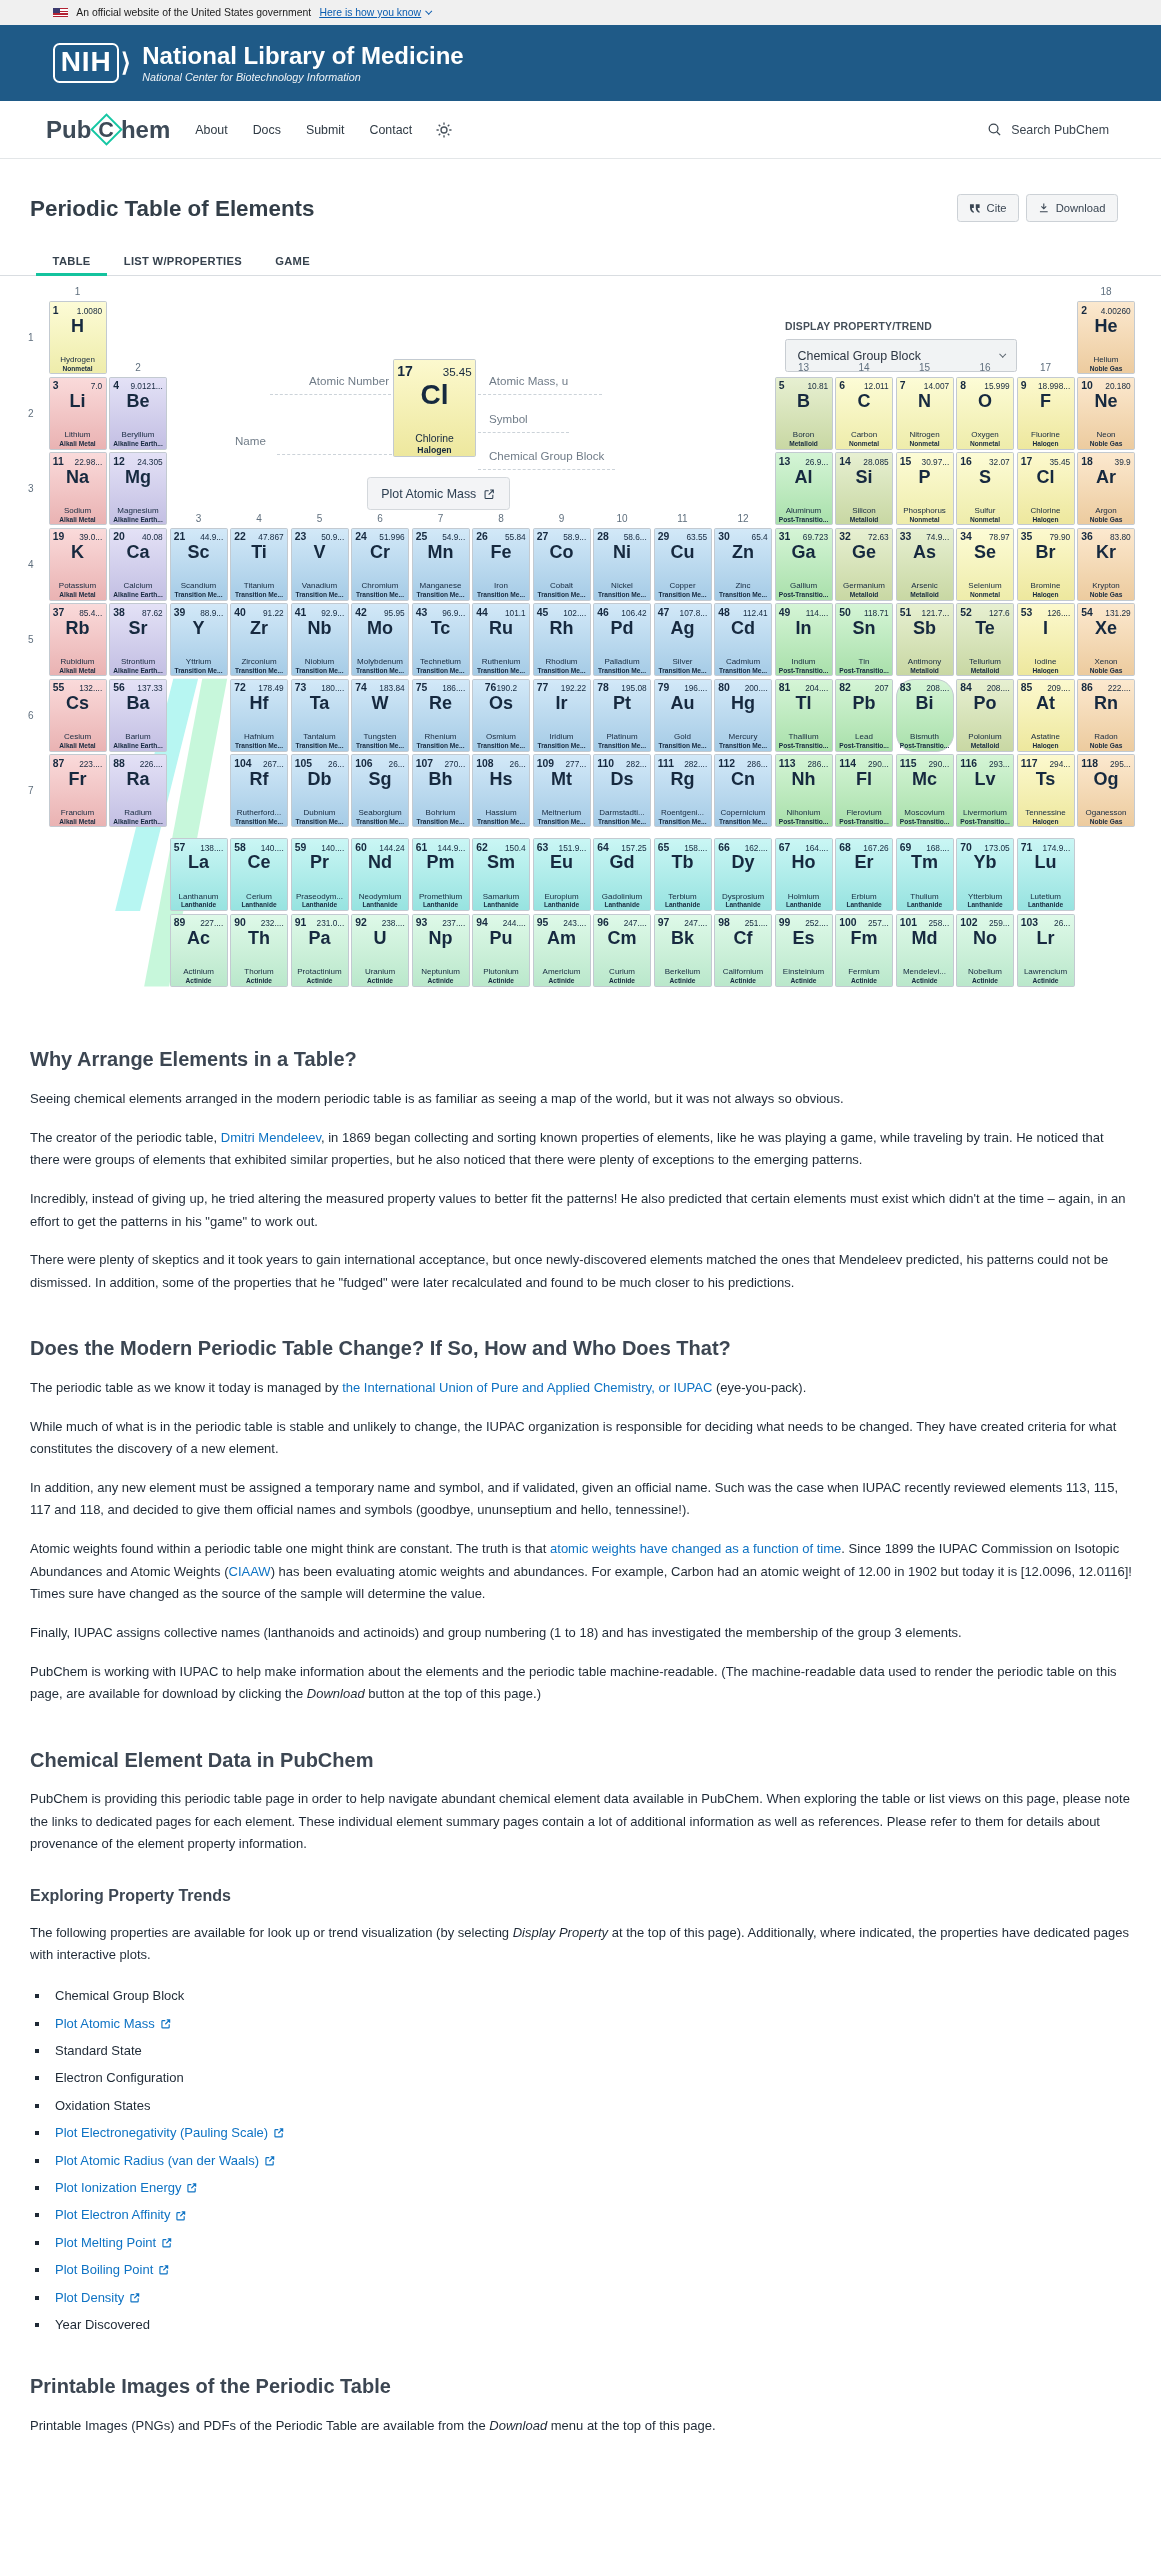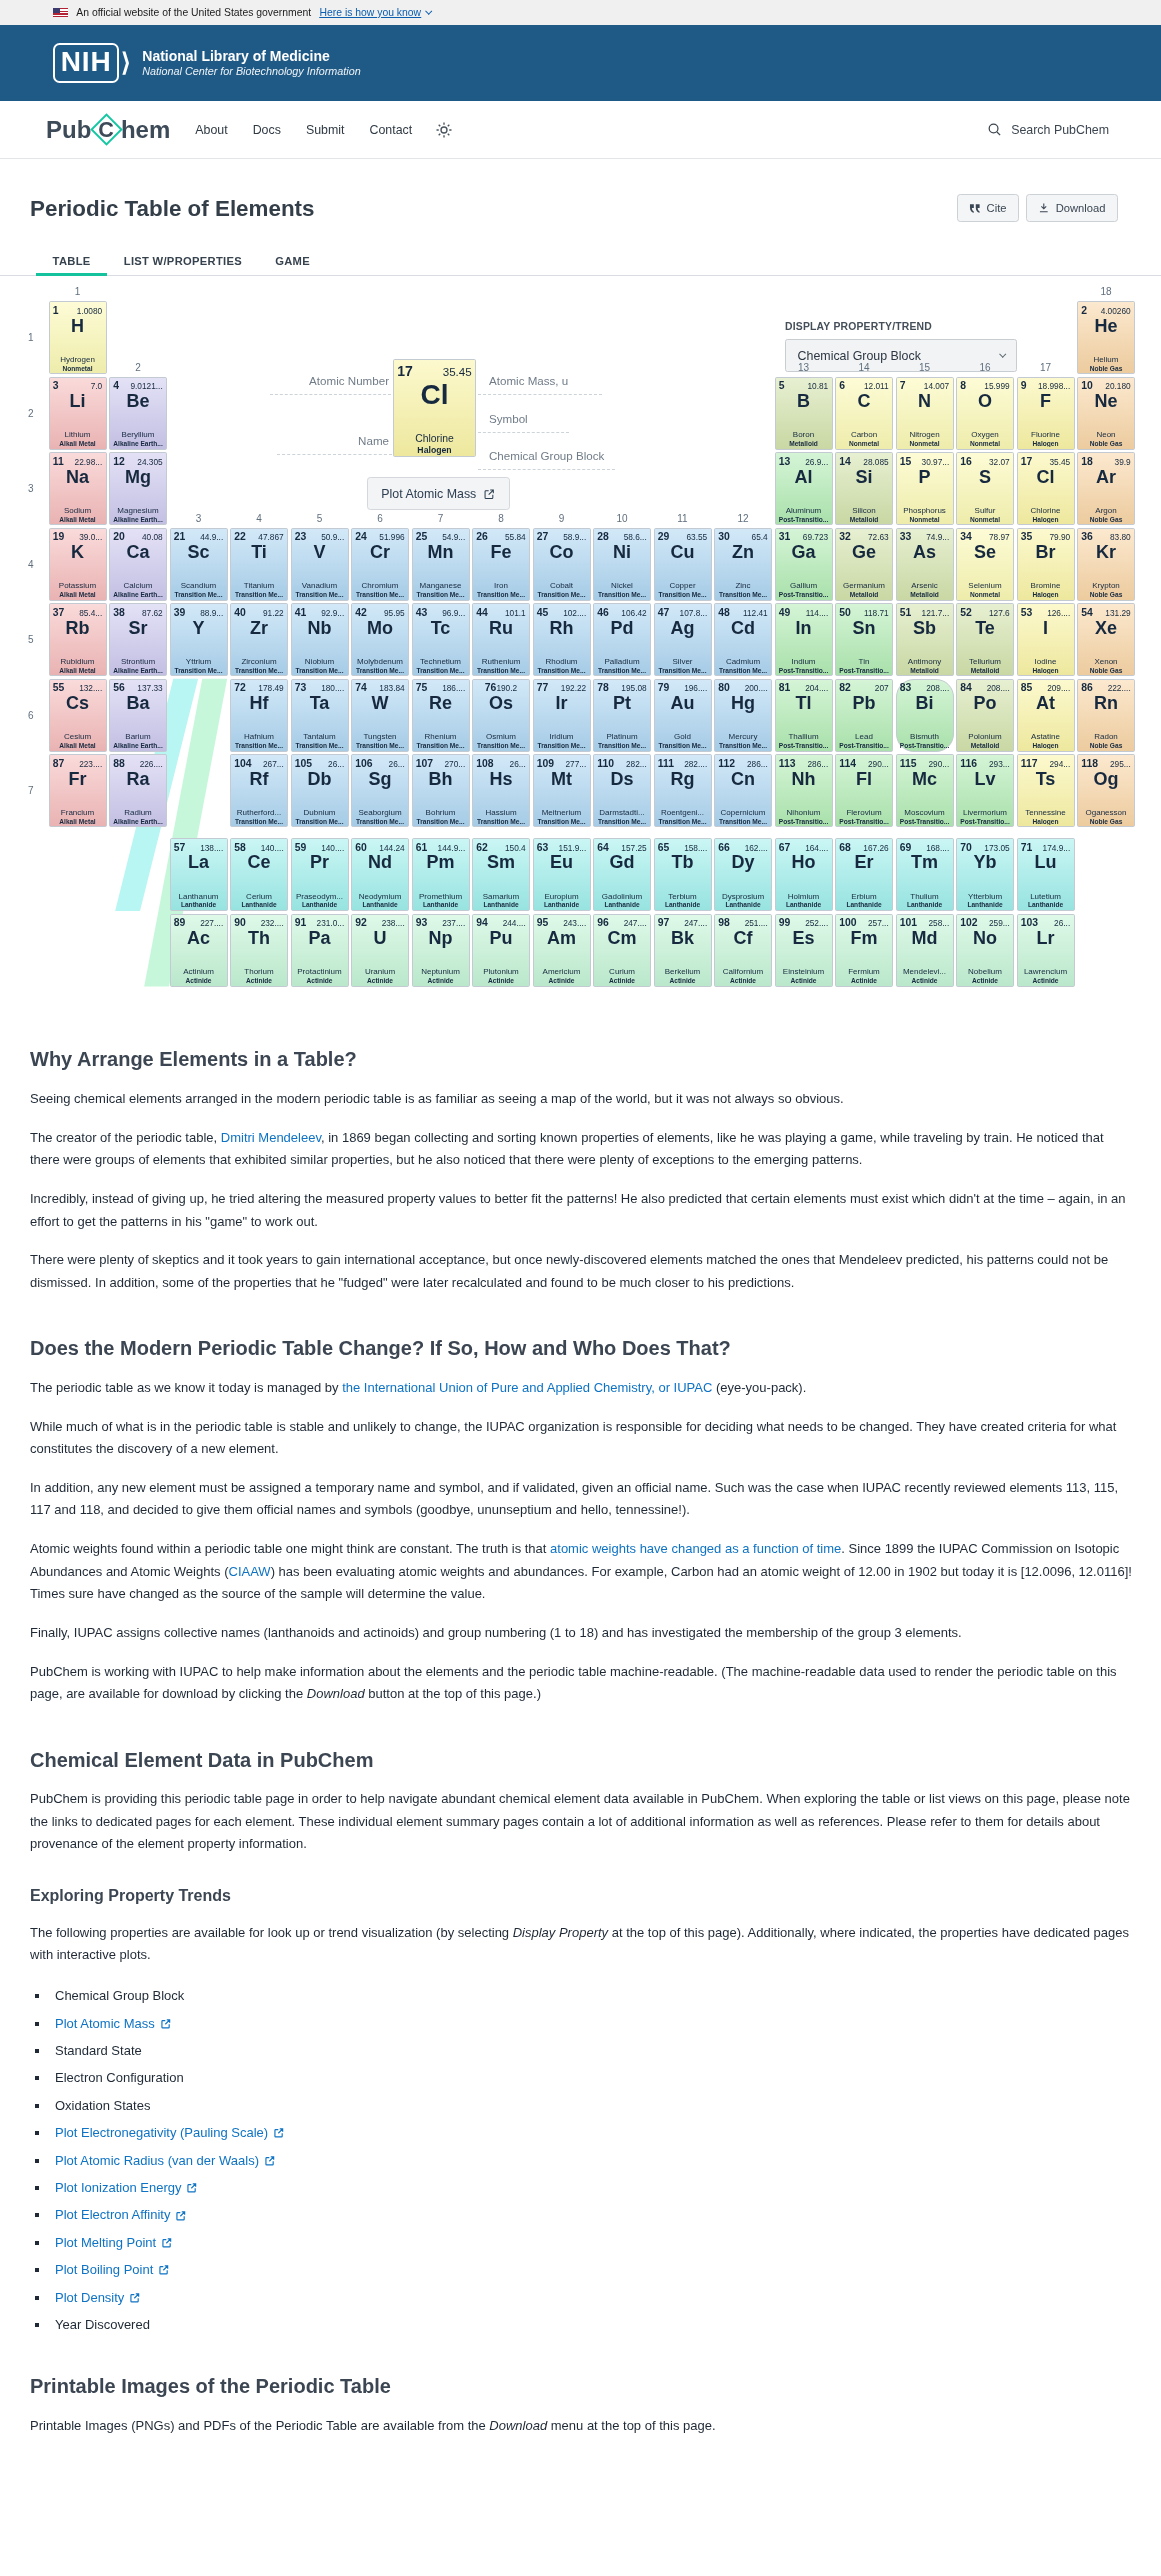--- a/index.html
+++ b/index.html
@@ -11,21 +11,21 @@
   .us-flag::before{content:"";position:absolute;left:0;top:0;width:6.6px;height:5px;background:#3c3b6e;}
   .banner-link{color:#0b5db0;text-decoration:underline;display:inline-flex;align-items:center;gap:4.1px;cursor:pointer;}
   .chev{width:5px;height:5px;border-right:1.2px solid #0b5db0;border-bottom:1.2px solid #0b5db0;transform:rotate(45deg) translateY(-1.7px);display:inline-block;}
 
   
   .nlm-header{height:76px;background:#1f5a87;display:flex;align-items:center;padding-left:53px;gap:11.6px;}
   .nih-lockup{display:flex;align-items:center;color:#fff;font-weight:bold;}
   .nih-txt{font-size:28px;letter-spacing:0.8px;border:2.5px solid #fff;border-radius:6.6px;padding:0.8px 5.8px 2.5px;}
   .nihchev{font-size:25px;margin-left:1.7px;font-weight:bold;}
   .nlm-titles{color:#fff;line-height:1.25;}
-  .nlm-title{font-size:14px;font-weight:bold;}
+  .nlm-title{font-size:24px;font-weight:bold;text-align:right;}
   .nlm-sub{font-size:10.8px;font-style:italic;opacity:.92;}
 
   
   .pc-nav{height:58px;display:flex;align-items:center;padding:0 53px 0 46px;border-bottom:0.8px solid #e3e6e8;}
   .brand{display:flex;align-items:center;font-size:24px;font-weight:bold;color:#3d4a57;cursor:pointer;}
   .c-diamond{width:28px;height:28px;display:inline-flex;align-items:center;justify-content:center;position:relative;margin:0 0.8px;}
   .c-diamond::before{content:"";position:absolute;inset:2.5px;border:2.1px solid #16c7a4;transform:rotate(45deg);}
   .c-diamond span{position:relative;font-size:21.6px;color:#3d4a57;}
   .nav-items{display:flex;gap:25px;margin-left:25px;}
   .nav-item{font-size:12.4px;color:#2f3a44;cursor:pointer;}
@@ -1247,21 +1247,21 @@
     </div>
 
   <div class="dash" style="left:242px;top:93px;width:121px"></div>
   <div class="dash" style="left:450px;top:93px;width:124px"></div>
   <div class="dash" style="left:450px;top:131px;width:91px"></div>
   <div class="dash" style="left:249px;top:153px;width:115px"></div>
   <div class="dash" style="left:450px;top:168px;width:137px"></div>
   <div class="legend-label" style="left:207px;top:73px;width:154px;text-align:right">Atomic Number</div>
   <div class="legend-label" style="left:461px;top:73px">Atomic Mass, u</div>
   <div class="legend-label" style="left:461px;top:111px">Symbol</div>
-  <div class="legend-label" style="left:207px;top:133px;width:154px;text-align:right">Name</div>
+  <div class="legend-label" style="left:207px;top:133px;width:154px;text-align:left">Name</div>
   <div class="legend-label" style="left:461px;top:148px">Chemical Group Block</div>
   <div class="cell sample-cell" style="background-color: rgb(250, 244, 166);">
       <div class="ctop">
         <span class="num">17</span>
         <span class="mass">35.45</span>
       </div>
       <div class="sym">Cl</div>
       <div class="ename">Chlorine</div>
       <div class="ecat">Halogen</div>
     </div>

